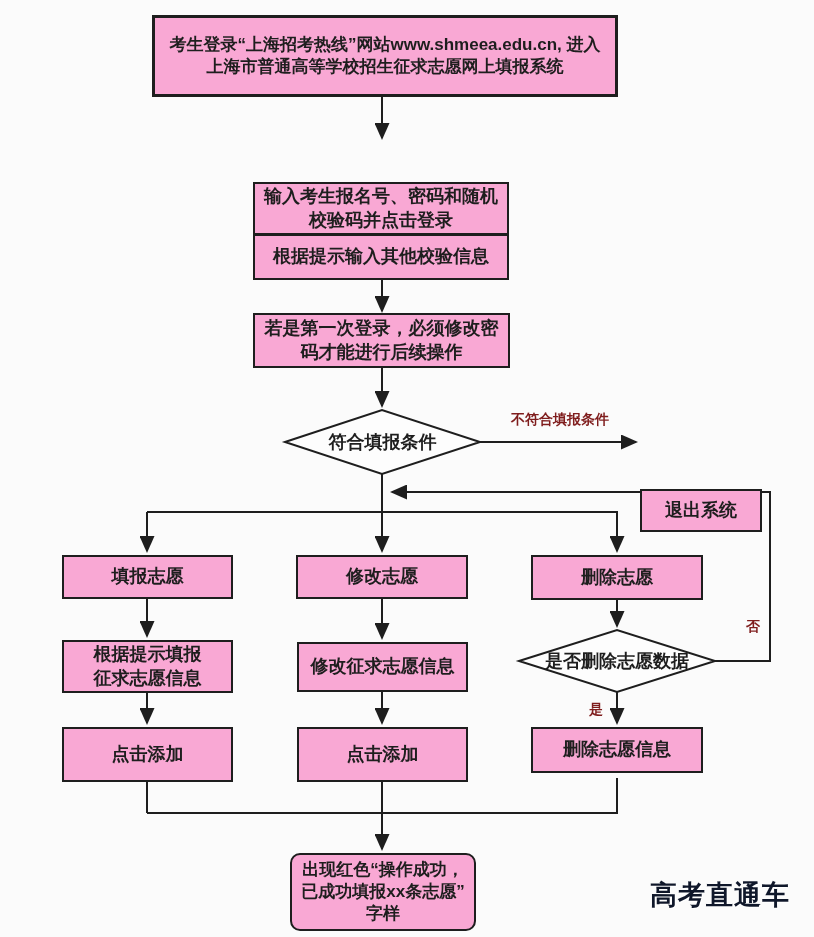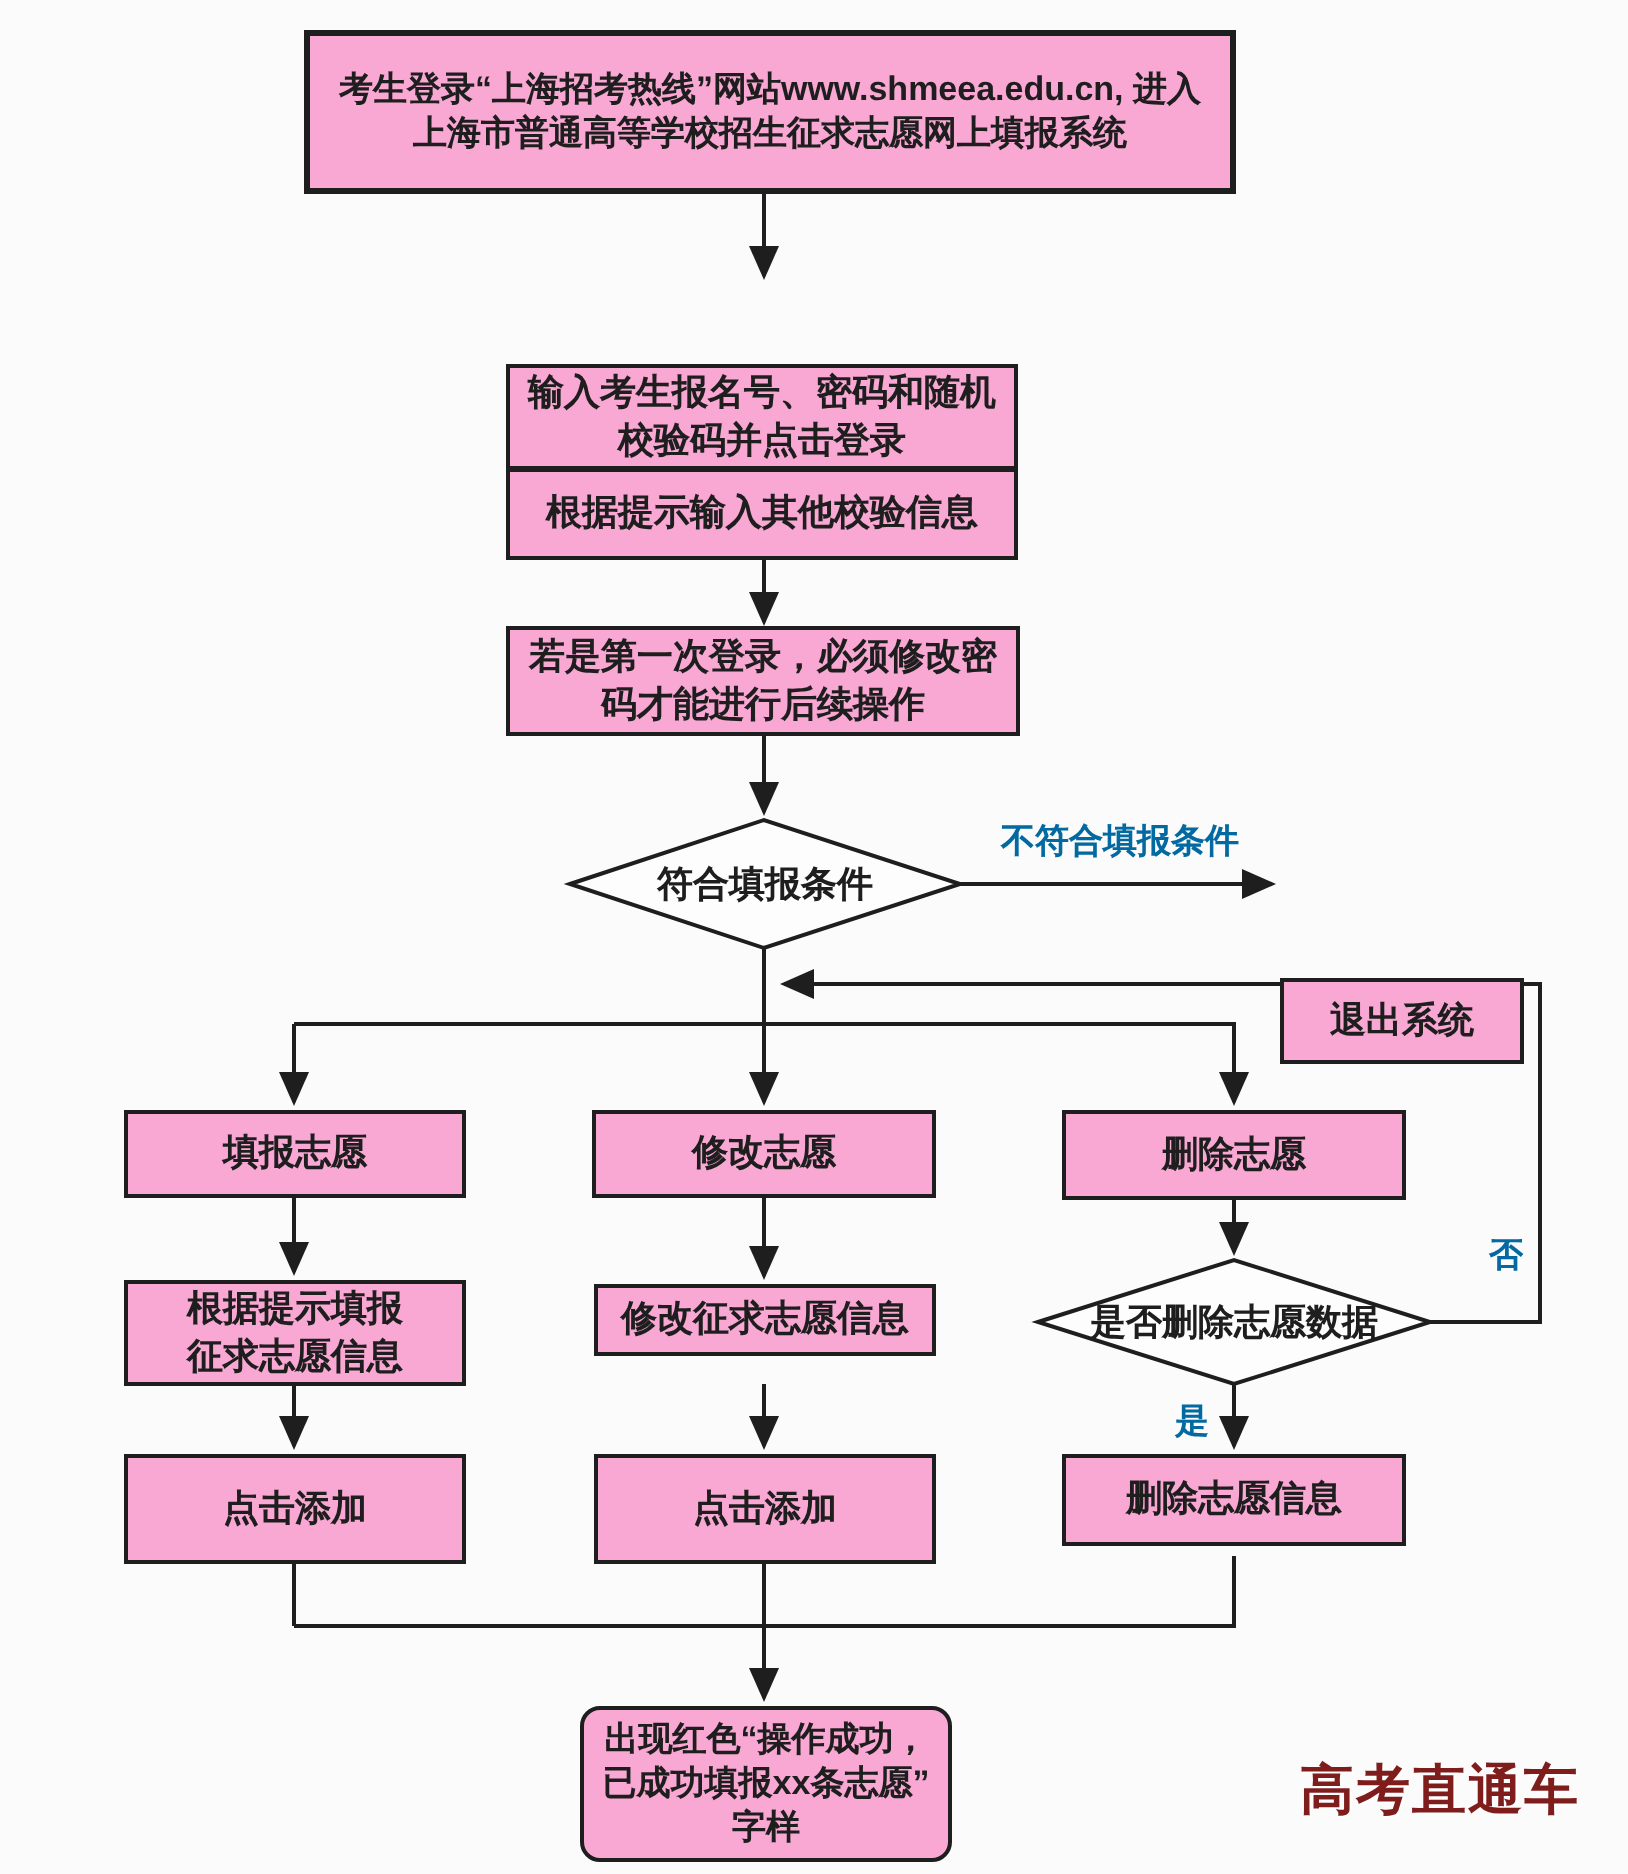--- a/index.html
+++ b/index.html
@@ -29,28 +29,28 @@
   .diamond-text{
     position:absolute;
     display:flex;align-items:center;justify-content:center;
     text-align:center;
     font-weight:bold;font-size:18px;color:#1e1e1e;
     background:transparent;border:none;
   }
   .edge-label{
     position:absolute;
     display:flex;align-items:center;justify-content:center;
-    font-weight:bold;font-size:17px;color:#0369a1;
+    font-weight:bold;font-size:14px;color:#7f1d1d;
   }
   .watermark{
     position:absolute;
     left:630px;top:876px;width:180px;height:38px;
     display:flex;align-items:center;justify-content:center;
     font-size:27px;font-weight:bold;
-    color:#7f1d1d;
+    color:#0f172a;
     text-shadow:1px 1px 0 #ffffff;
     letter-spacing:1px;
   }
   svg line, svg polyline, svg polygon{shape-rendering:geometricPrecision;}
 </style>
 </head>
 <body>
 
 <div class="canvas">
 
@@ -112,21 +112,21 @@
   <div class="node" style="left:640px;top:444px;width:122px;height:43px;margin-top:45px;">退出系统</div>
 
   <div class="node" style="left:296px;top:555px;width:172px;height:44px;">修改志愿</div>
   <div class="node" style="left:62px;top:555px;width:171px;height:44px;">填报志愿</div>
   <div class="node" style="left:531px;top:555px;width:172px;height:45px;">删除志愿</div>
 
   <div class="node" style="left:62px;top:640px;width:171px;height:53px;">根据提示填报
 征求志愿信息</div>
   <div class="node" style="left:62px;top:727px;width:171px;height:55px;">点击添加</div>
 
-  <div class="node" style="left:297px;top:642px;width:171px;height:36px;">修改征求志愿信息</div>
+  <div class="node" style="left:297px;top:642px;width:171px;height:50px;">修改征求志愿信息</div>
   <div class="node" style="left:297px;top:727px;width:171px;height:55px;">点击添加</div>
 
   <div class="diamond-text" style="left:521px;top:632px;width:192px;height:58px;">是否删除志愿数据</div>
 
   <div class="edge-label" style="left:738px;top:613px;width:30px;height:28px;">否</div>
 
   <div class="edge-label" style="left:581px;top:696px;width:30px;height:28px;">是</div>
 
   <div class="node" style="left:531px;top:727px;width:172px;height:46px;">删除志愿信息</div>
 

